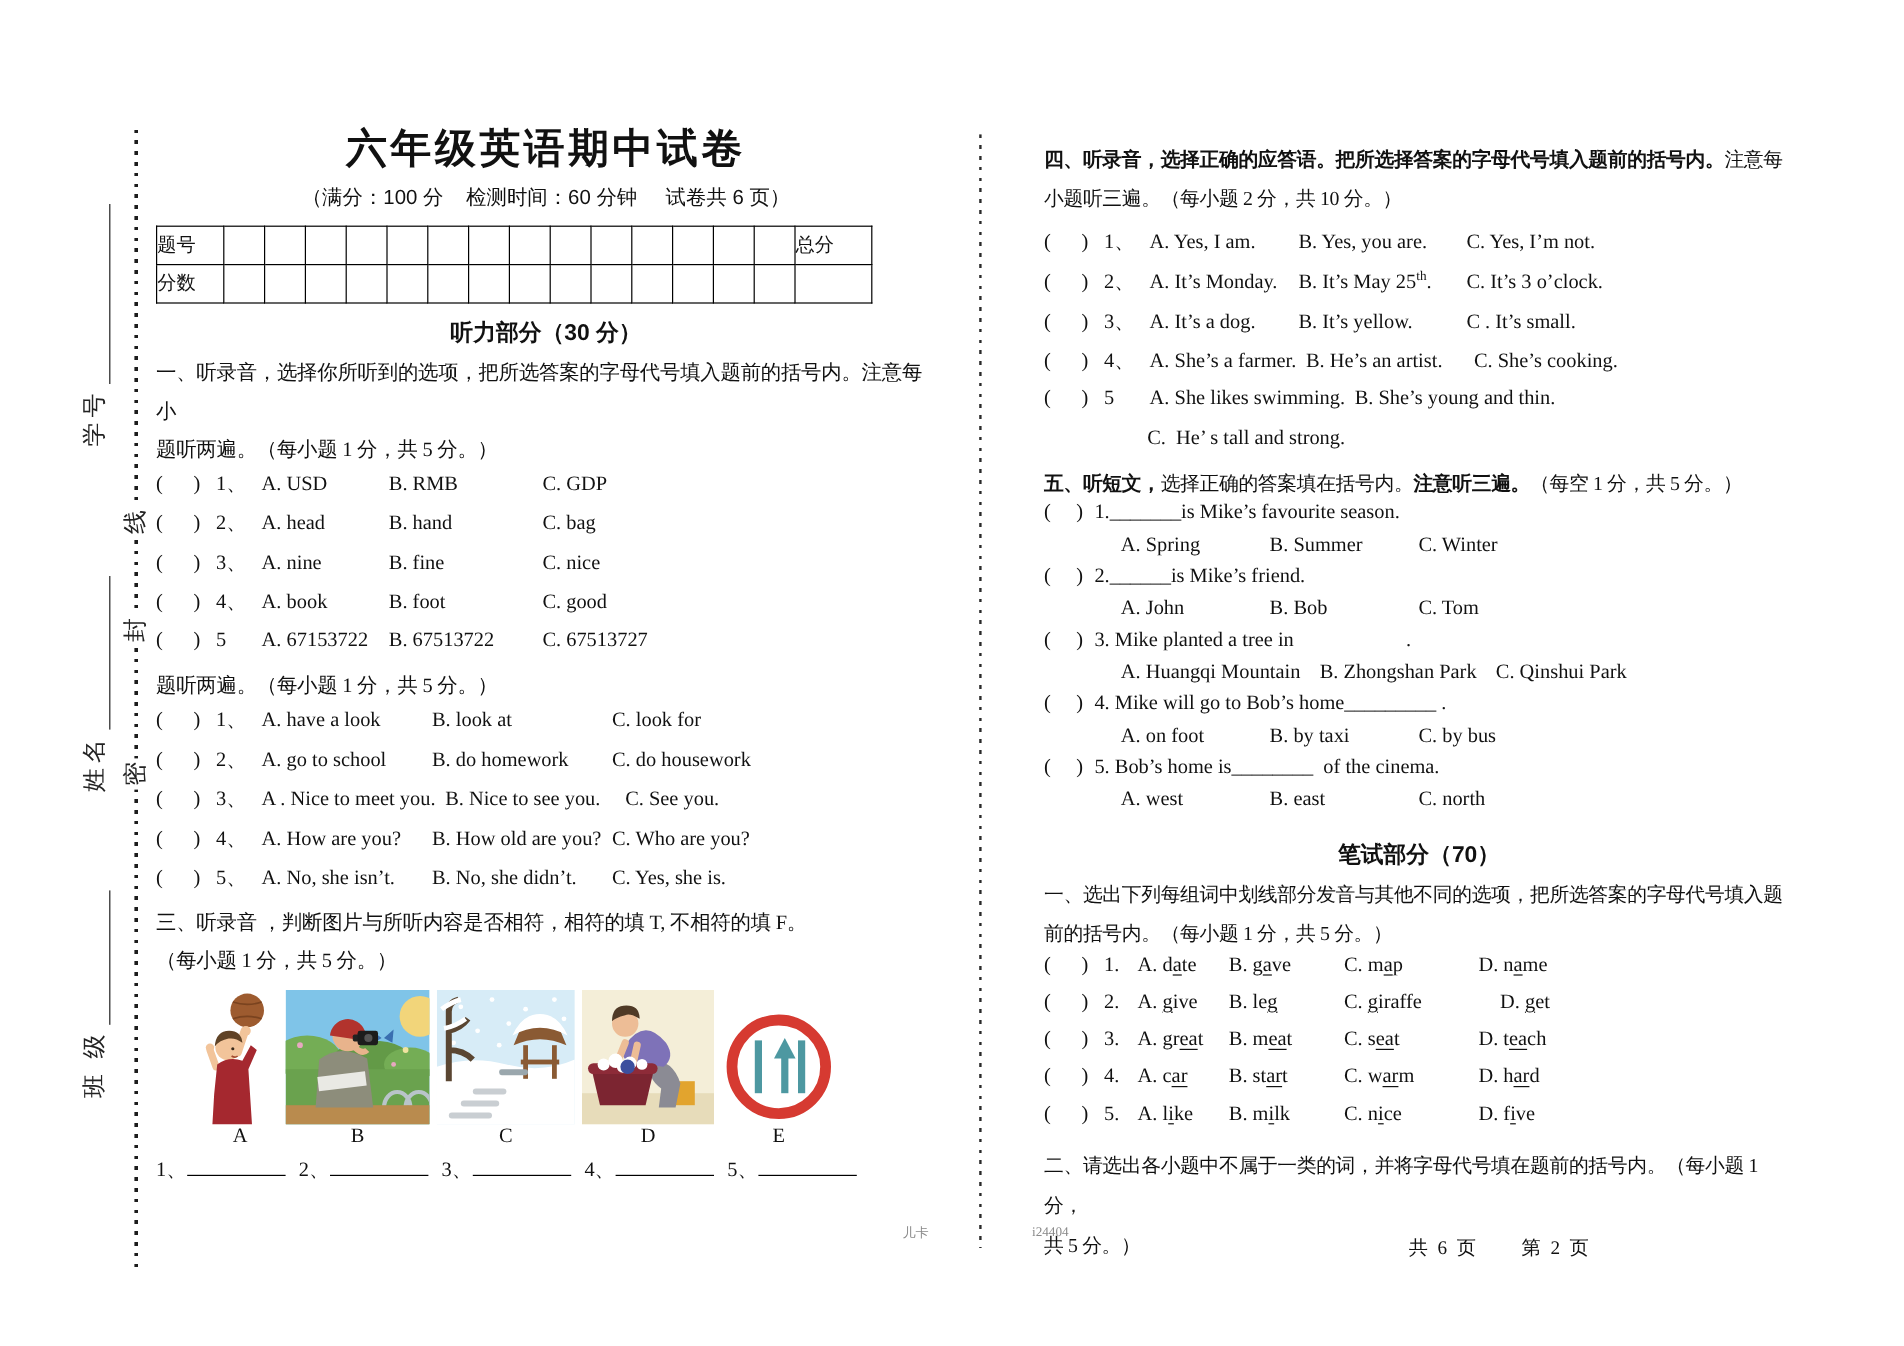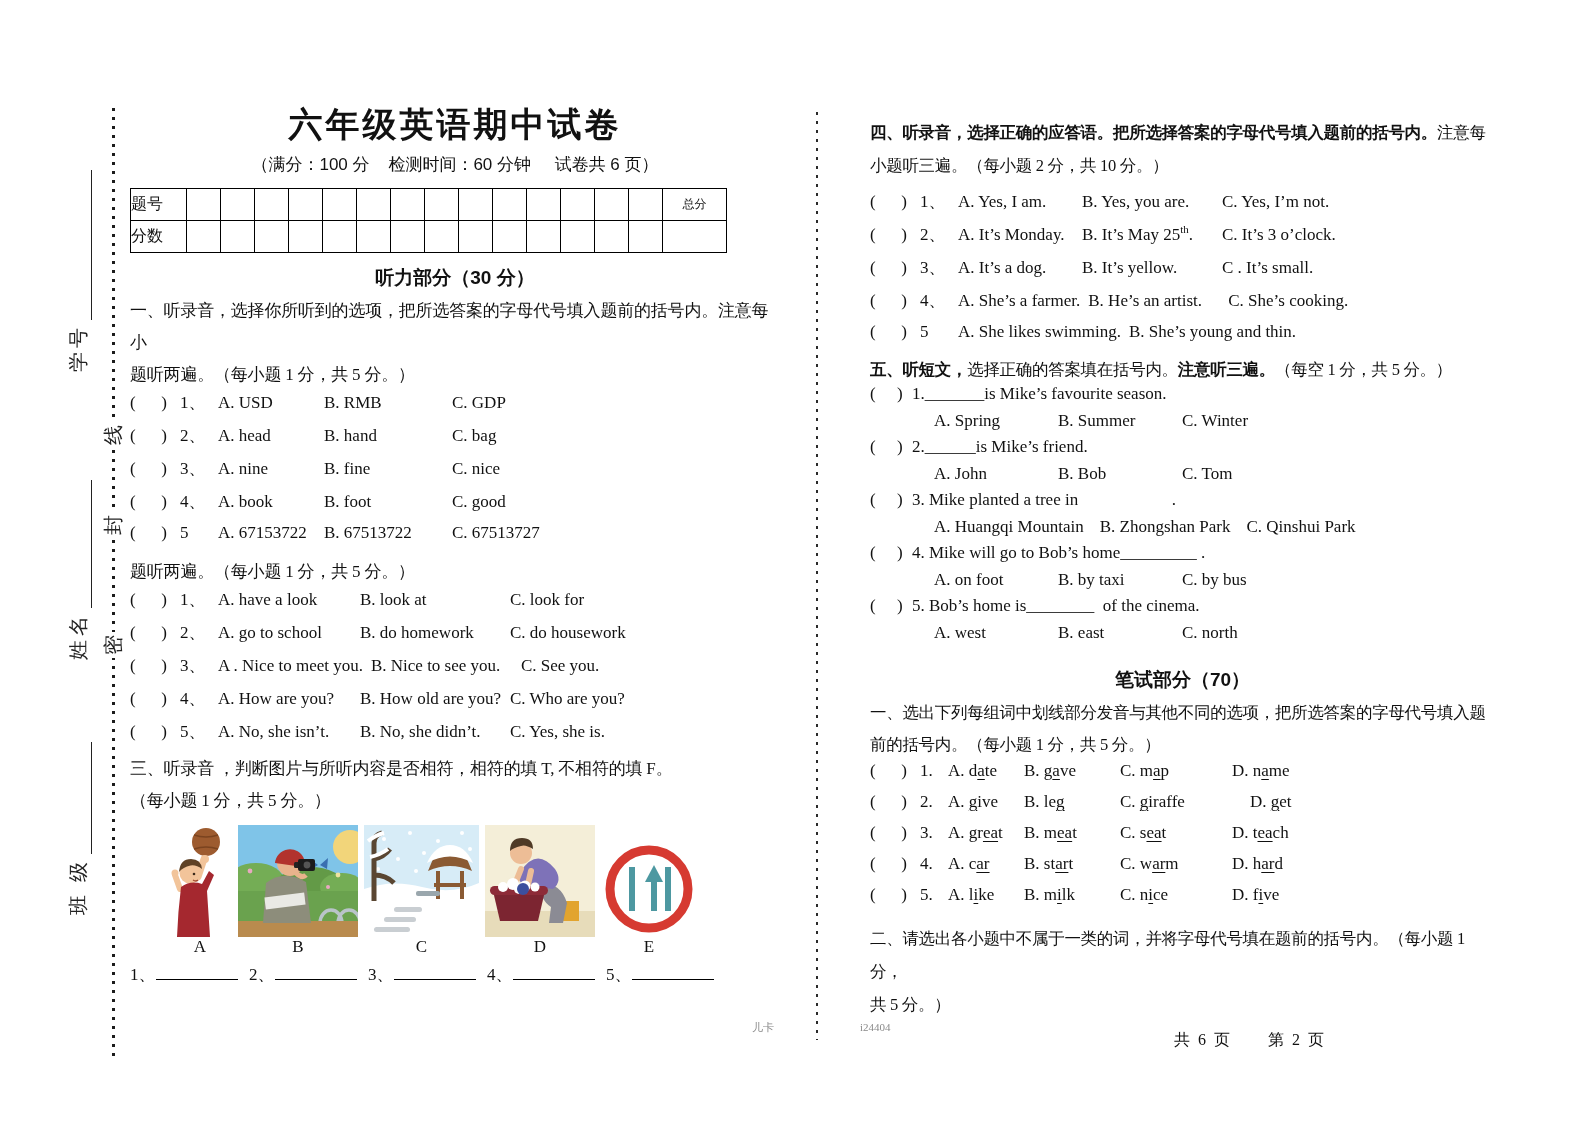--- a/index.html
+++ b/index.html
@@ -26,21 +26,21 @@
   .col-left  { position:absolute; left:130px; top:100px; width:650px; }
   .col-right { position:absolute; left:870px; top:116px; width:625px; }
 
   .title { text-align:center; font-size:34px; font-weight:700; letter-spacing:3px; height:52px; line-height:48px; }
   .subtitle { text-align:center; font-size:17px; height:30px; line-height:26px; white-space:pre; }
 
   table.score-table { border-collapse:collapse; width:597px; margin:6px 0 6px 0; table-layout:fixed; }
   table.score-table td { border:1.7px solid #000; height:32px; }
   td.lab { width:56px; font-size:16px; }
   td.cell { width:34px; }
-  td.total { width:64px; text-align:center; font-size:12px; }
+  td.total { width:64px; font-size:16px; }
 
   .sect-head { text-align:center; font-size:19px; font-weight:700; height:36px; line-height:38px; }
   .para { font-size:17px; line-height:32px; letter-spacing:-0.2px; }
   .para-r { font-size:16.5px; line-height:33px; letter-spacing:-0.3px; }
   .bh { font-family:Liberation Serif, serif; font-weight:700; }
 
   .qrow { display:flex; align-items:baseline; height:33px; font-size:17px; }
   .qp { white-space:pre; width:50px; flex:none; }
   .qn { width:38px; flex:none; }
   .opt { padding-right:8px; }
@@ -385,20 +385,21 @@
         <span class="opt oa">A. She’s a farmer.</span>
         <span class="opt ob">B. He’s an artist.</span>
         <span class="opt">C. She’s cooking.</span>
       </div>
     <div class="qrow">
         <span class="qp">(      )</span>
         <span class="qn">5</span>
         <span class="opt" style="min-width:160px">A. She likes swimming.</span>
         <span class="opt">B. She’s young and thin.</span>
       </div>
+    <div class="cont-line">C.  He’ s tall and strong.</div>
   </div>
 
   <div class="para-r" style="height:29px;line-height:29px"><span class="bh">五、听短文，</span><span>选择正确的答案填在括号内。</span><span class="bh">注意听三遍。</span><span>（每空 1 分，共 5 分。）</span></div>
 
   <div class="s5">
     <div class="s5row">
         <span class="s5p">(     )</span>
         <span style="white-space:pre">1._______is Mike’s favourite season.</span>
       </div>
     <div class="s5opts">

